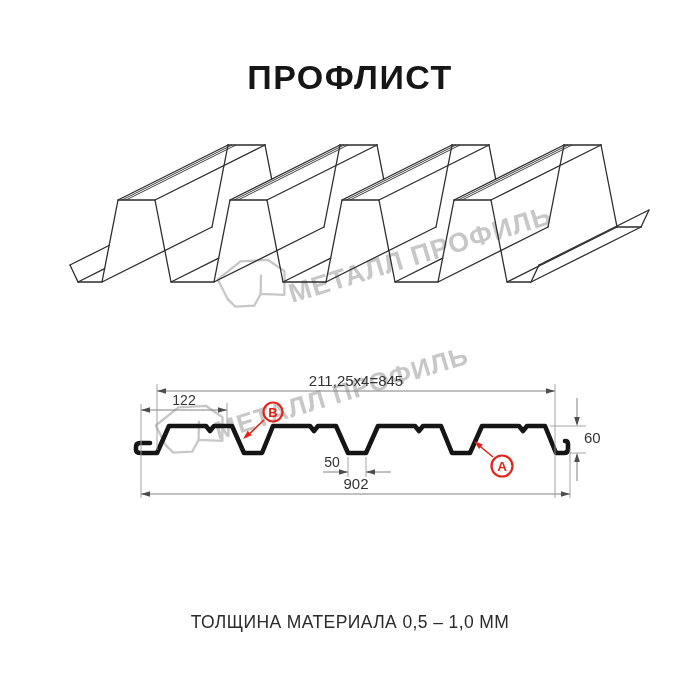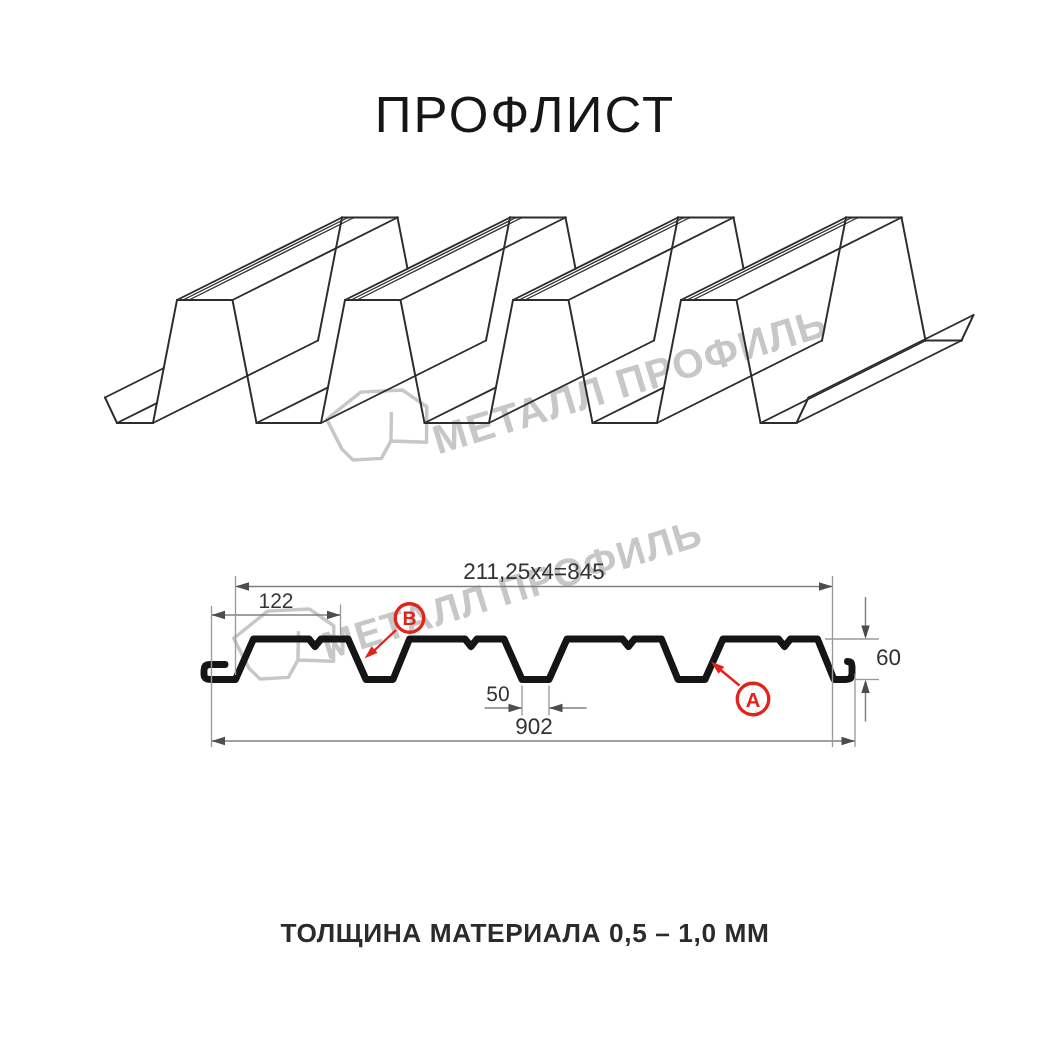--- a/index.html
+++ b/index.html
@@ -1,23 +1,23 @@
 <!DOCTYPE html>
 <html style="--accent: #e2231a; --wm: #c7c7c7;"><head>
 <meta charset="utf-8">
 <style>
   html,body{margin:0;padding:0;background:#fff;}
   .page{position:relative;width:700px;height:700px;background:#fff;overflow:hidden;
         font-family:"Liberation Sans",sans-serif;}
   .title{position:absolute;top:58px;left:0;width:100%;text-align:center;
-         font-size:34px;font-weight:400;letter-spacing:1.5px;color:#161616;}
+         font-size:34px;font-weight:700;letter-spacing:1.5px;color:#161616;}
   .subtitle{position:absolute;top:101px;left:0;width:100%;text-align:center;
          font-size:17px;font-weight:700;color:#2a2a2a;}
   .footer{position:absolute;top:612px;left:0;width:100%;text-align:center;
-         font-size:17.5px;font-weight:700;letter-spacing:.4px;color:#2b2b2b;}
+         font-size:17.5px;font-weight:400;letter-spacing:.4px;color:#2b2b2b;}
   svg{position:absolute;left:0;top:0;}
   .iso-line{stroke:#2d2d2d;stroke-width:1.3;fill:none;stroke-linecap:round;stroke-linejoin:round;}
   .iso-groove{stroke:#2d2d2d;stroke-width:.9;fill:none;}
   .cs-profile{stroke:#151515;stroke-width:4.6;fill:none;stroke-linecap:round;stroke-linejoin:round;}
   .dim-line{stroke:#808080;stroke-width:1;fill:none;}
   .ext-line{stroke:#9a9a9a;stroke-width:.9;fill:none;}
   .dim-arrow{fill:#4d4d4d;stroke:none;}
   .dim-text{fill:#333;font-family:"Liberation Sans",sans-serif;}
   .red-stroke{stroke:var(--accent);fill:none;}
   .red-fill{fill:var(--accent);stroke:none;}

